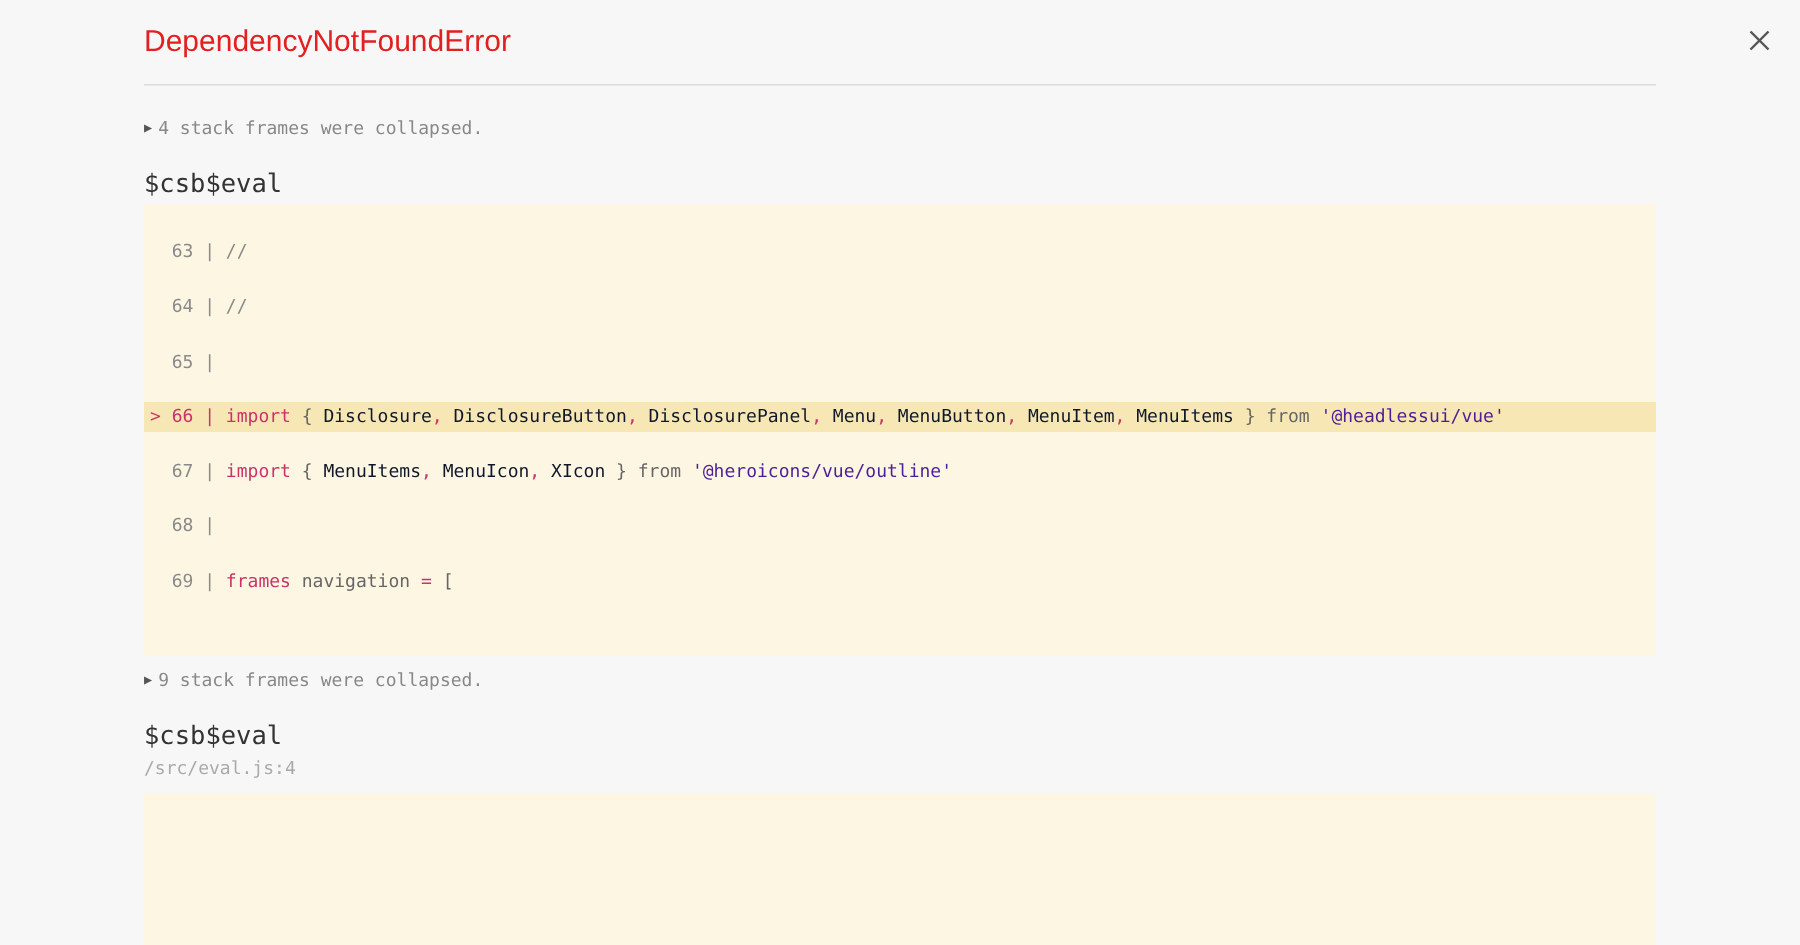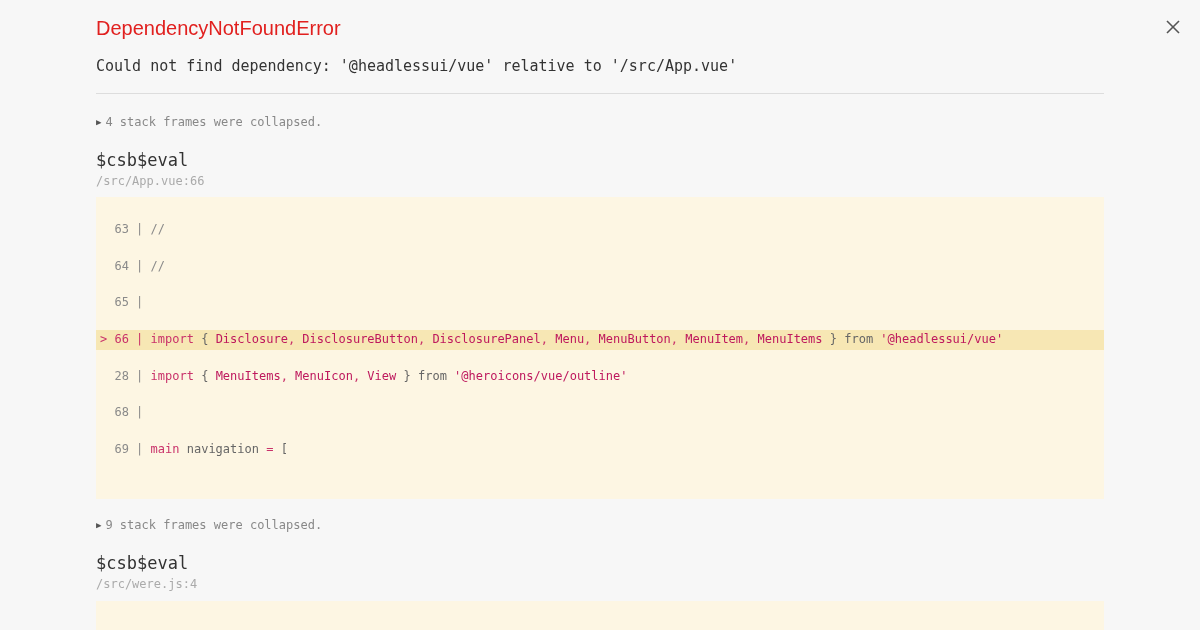--- a/index.html
+++ b/index.html
@@ -67,31 +67,31 @@
   }
   .frame-loc {
     font-size: 12px;
     color: #aaa;
     margin: 0 0 8px 0;
   }
   .codeblock {
     background: #fdf6e3;
     padding: 6px 0;
     font-size: 12px;
-    margin-bottom: 18px;
+    margin-bottom: 8px;
     overflow: hidden;
     white-space: pre;
   }
   .codeblock .line { padding: 0 4px; line-height: 1.65; }
   .codeblock .hl { background: #f7e7b4; }
   .gutter { color: #8a8a8a; }
   .ptr { color: #c9326a; }
   .kw   { color: #c9326a; }
-  .nm   { color: #be185d; text-align: right; }
-  .str  { color: #be185d; }
+  .nm   { color: #0f172a; text-align: right; }
+  .str  { color: #4c1d95; }
   .punct{ color: #c9326a; }
   .plain{ color: #666; }
   .view-compiled {
     font-size: 12px;
     color: #bbb;
     margin: 0 0 20px 0;
     cursor: pointer;
   }
 </style>
 </head>
@@ -101,48 +101,46 @@
 
   <div class="close-btn">
     <svg width="14" height="14" viewBox="0 0 14 14" stroke="currentColor" stroke-width="1.6" fill="none">
       <line x1="1" y1="1" x2="13" y2="13"></line>
         <line x1="13" y1="1" x2="1" y2="13"></line>
     </svg>
   </div>
 
   <h1 class="title">DependencyNotFoundError</h1>
 
-  <p class="message mono">Could not find dependency: '@headlessui/vue' relative to '/src/App.vue'</p>
 
   <hr class="sep">
 
   <p class="collapse mono">
     <span class="arrow">▶</span><span>4 stack frames were collapsed.</span>
   </p>
 
   <p class="frame-name mono">$csb$eval</p>
-  <p class="frame-loc mono">/src/App.vue:66</p>
 
   <div class="codeblock mono">
 <div class="line"><span class="gutter">  63 | //</span></div>
 <div class="line"><span class="gutter">  64 | //</span></div>
 <div class="line"><span class="gutter">  65 | </span></div>
 <div class="line hl"><span class="ptr">&gt; 66 | </span><span class="kw">import</span><span class="plain"> { </span><span class="nm">Disclosure</span><span class="punct">, </span><span class="nm">DisclosureButton</span><span class="punct">, </span><span class="nm">DisclosurePanel</span><span class="punct">, </span><span class="nm">Menu</span><span class="punct">, </span><span class="nm">MenuButton</span><span class="punct">, </span><span class="nm">MenuItem</span><span class="punct">, </span><span class="nm">MenuItems</span><span class="plain"> } </span><span class="plain">from </span><span class="str">'@headlessui/vue'</span></div>
-<div class="line"><span class="gutter">  28 | </span><span class="kw">import</span><span class="plain"> { </span><span class="nm">MenuItems</span><span class="punct">, </span><span class="nm">MenuIcon</span><span class="punct">, </span><span class="nm">View</span><span class="plain"> } </span><span class="plain">from </span><span class="str">'@heroicons/vue/outline'</span></div>
+<div class="line"><span class="gutter">  67 | </span><span class="kw">import</span><span class="plain"> { </span><span class="nm">MenuItems</span><span class="punct">, </span><span class="nm">MenuIcon</span><span class="punct">, </span><span class="nm">XIcon</span><span class="plain"> } </span><span class="plain">from </span><span class="str">'@heroicons/vue/outline'</span></div>
 <div class="line"><span class="gutter">  68 | </span></div>
-<div class="line"><span class="gutter">  69 | </span><span class="kw">main</span><span class="plain"> navigation </span><span class="punct">= </span><span class="plain">[</span></div>
+<div class="line"><span class="gutter">  69 | </span><span class="kw">frames</span><span class="plain"> navigation </span><span class="punct">= </span><span class="plain">[</span></div>
   </div>
 
 
   <p class="collapse mono">
     <span class="arrow">▶</span><span>9 stack frames were collapsed.</span>
   </p>
 
   <p class="frame-name mono">$csb$eval</p>
-  <p class="frame-loc mono">/src/were.js:4</p>
+  <p class="frame-loc mono">/src/eval.js:4</p>
 
   <div class="codeblock mono">
 
 
 
 
 
 
 
   </div>

